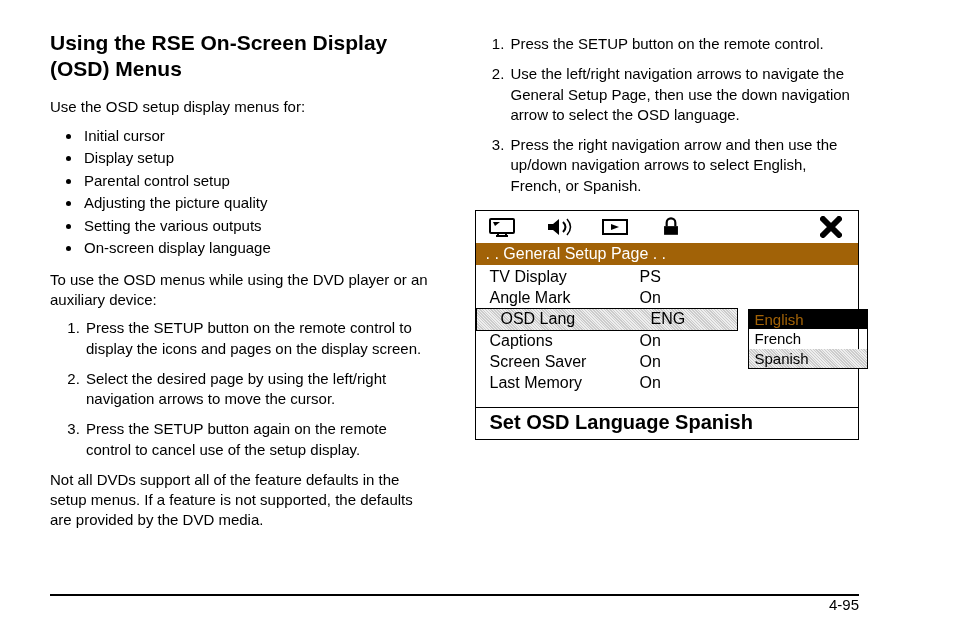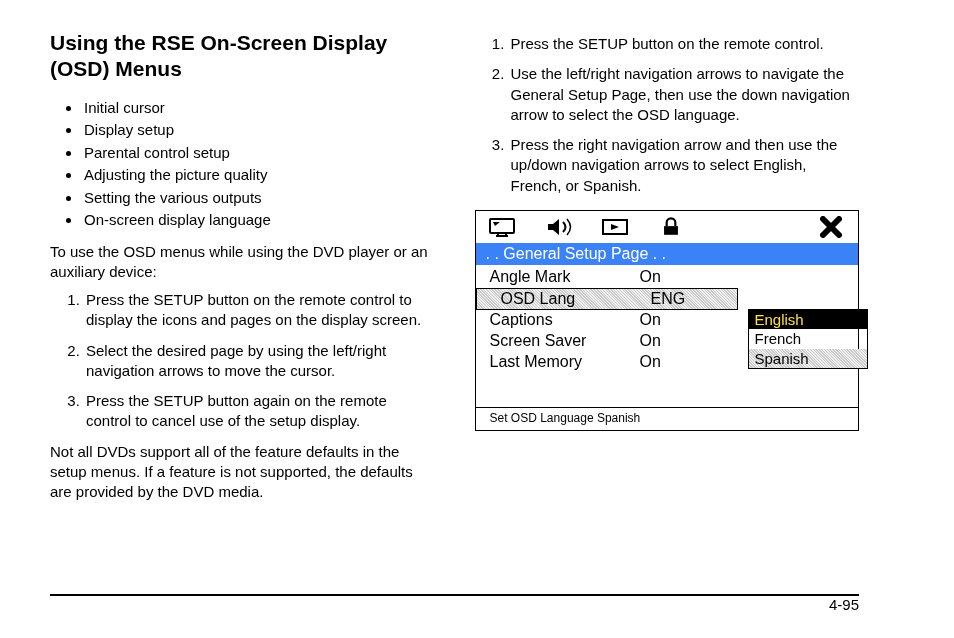--- a/index.html
+++ b/index.html
@@ -62,21 +62,21 @@
   }
   .osd-icons {
     display: flex;
     align-items: center;
     gap: 26px;
     padding: 4px 12px 4px 12px;
     height: 32px;
   }
   .osd-icon { width: 30px; height: 22px; display:flex; align-items:center; justify-content:center; }
   .osd-header {
-    background: #3b82f6;
+    background: #a16207;
     color: #fff;
     font-size: 16px;
     padding: 2px 10px;
     font-weight: 500;
   }
   .osd-body {
     display: flex;
     position: relative;
     padding: 2px 0 6px 0;
     min-height: 142px;
@@ -105,29 +105,30 @@
     top: 44px;
     border: 1px solid #000;
     width: 120px;
   }
   .osd-sub-item {
     font-size: 15px;
     padding: 0 6px;
     line-height: 1.3;
   }
   .osd-sub-item.active {
-    background: #000; color: #fde047;
+    background: #000; color: #a16207;
   }
   .osd-sub-item.hatch {
     background-image: repeating-linear-gradient(45deg,#ccc 0,#ccc 1px,#eee 1px,#eee 2px);
   }
   .osd-status {
     border-top: 1px solid #000;
-    font-size: 12px;
+    font-size: 20px;
     padding: 3px 14px 5px 14px;
+    font-weight: bold;
   }
   .footer-rule {
     position: absolute;
     left: 50px; right: 50px;
     bottom: 42px;
     border-top: 2.5px solid #000;
   }
   .page-num {
     position: absolute;
     right: 50px;
@@ -136,20 +137,21 @@
   }
 </style>
 </head>
 <body>
 
 <div class="page">
   <div class="columns">
 
     <div class="col">
       <h2 class="title">Using the RSE On-Screen Display (OSD) Menus</h2>
+      <p class="para">Use the OSD setup display menus for:</p>
       <ul class="bullets">
         <li>Initial cursor</li>
         <li>Display setup</li>
         <li>Parental control setup</li>
         <li>Adjusting the picture quality</li>
         <li>Setting the various outputs</li>
         <li>On-screen display language</li>
       </ul>
       <p class="para">To use the OSD menus while using the DVD player or an auxiliary device:</p>
       <ol class="steps">
@@ -198,20 +200,24 @@
           <span class="osd-icon" style="margin-left:auto;">
             <svg viewBox="0 0 22 22" width="22" height="22">
                 <path d="M3 3 L19 19 M19 3 L3 19" stroke="#000" stroke-width="6" stroke-linecap="round"></path>
               </svg>
           </span>
         </div>
         <div class="osd-header">. . General Setup Page . .</div>
         <div class="osd-body">
           <div class="osd-main">
             <div class="osd-row">
+              <span class="lbl">TV Display</span>
+              <span class="val">PS</span>
+            </div>
+            <div class="osd-row">
               <span class="lbl">Angle Mark</span>
               <span class="val">On</span>
             </div>
             <div class="osd-row sel">
               <span class="lbl">OSD Lang</span>
               <span class="val">ENG</span>
             </div>
             <div class="osd-row">
               <span class="lbl">Captions</span>
               <span class="val">On</span>

